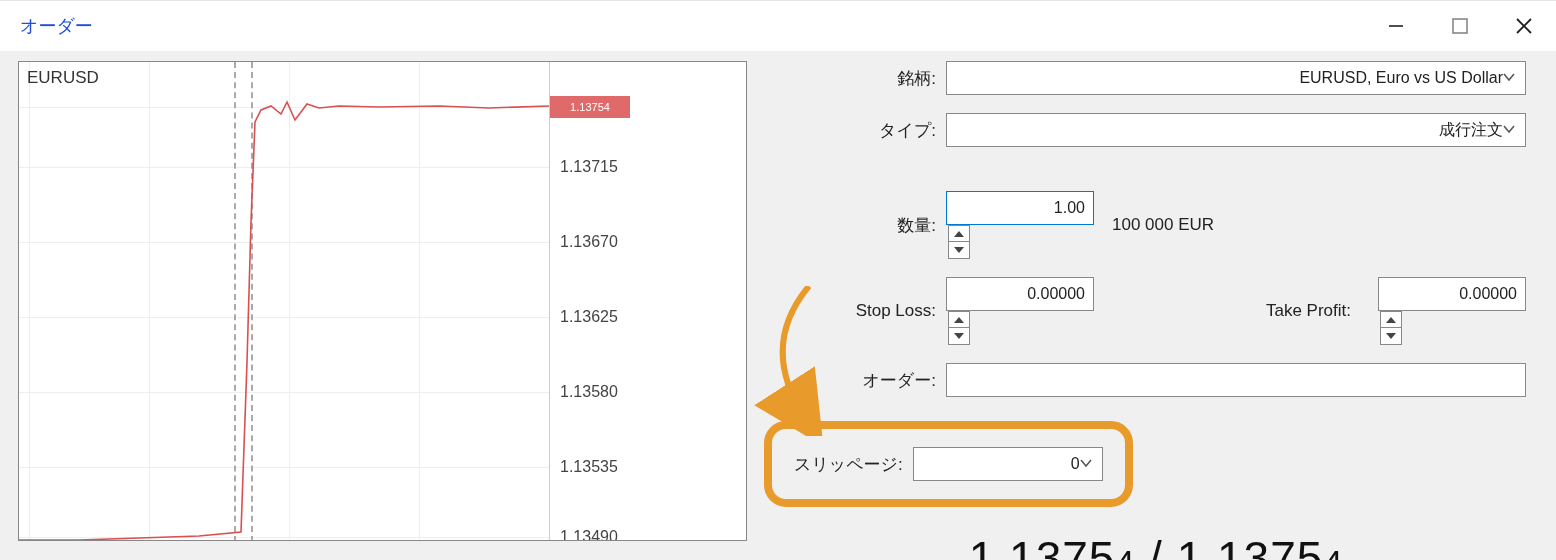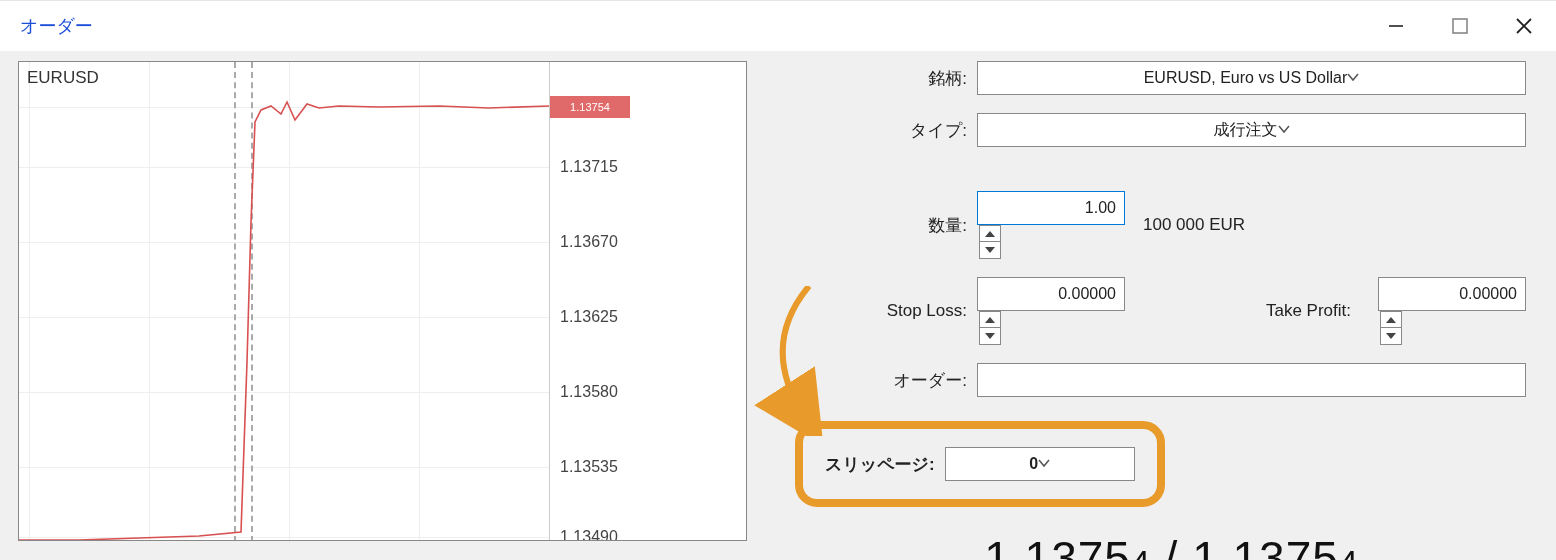--- a/index.html
+++ b/index.html
@@ -116,42 +116,42 @@
   .chart-svg {
     position: absolute;
     left: 0; top: 0;
     width: 530px; height: 480px;
   }
 
   
   .form-panel {
     flex: 1;
     position: relative;
-    padding-left: 70px;
+    padding-left: 39px;
     padding-right: 30px;
   }
 
   .row {
     display: flex;
     align-items: center;
     margin-bottom: 18px;
   }
   .lbl {
     width: 160px;
     text-align: right;
     padding-right: 10px;
     font-size: 17px;
     color: #222;
     white-space: nowrap;
   }
 
   .combo {
     display: flex;
     align-items: center;
-    justify-content: center;
+    justify-content: flex-end;
     height: 34px;
     border: 1px solid #888;
     background: #fff;
     padding: 0 10px;
     font-size: 16px;
   }
   .combo.full { flex: 1; }
   .combo .chev { color: #555; }
 
   .input {
@@ -205,21 +205,20 @@
   
   .highlight-wrap {
     position: relative;
     display: inline-flex;
     align-items: center;
     padding: 18px 22px;
     border: 8px solid #e89a2a;
     border-radius: 22px;
     margin-top: 6px;
     margin-left: -22px;
-    font-weight: bold;
   }
   .highlight-wrap .lbl { width: auto; text-align: right; padding-right:10px; }
   .highlight-wrap .combo { width: 190px; }
 
   
   .arrow {
     position: absolute;
     left: 2px;
     top: 225px;
   }

